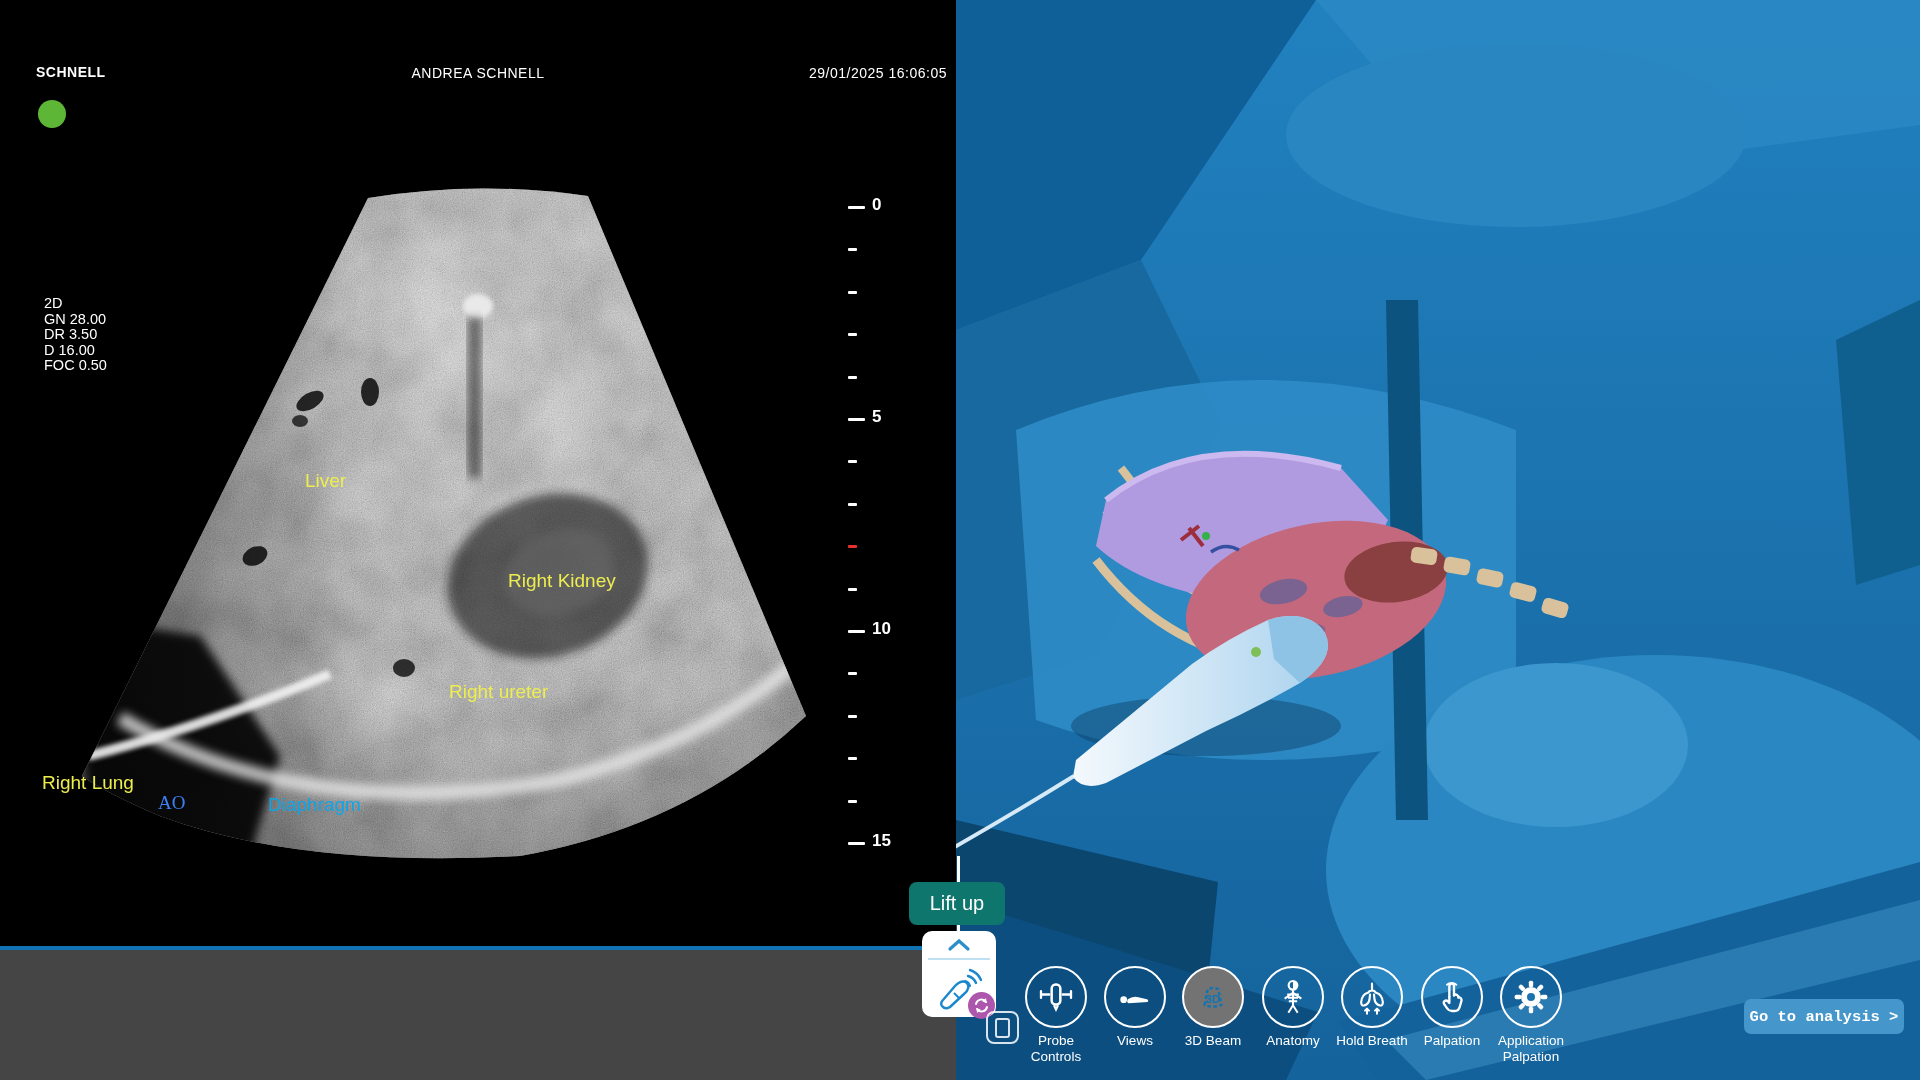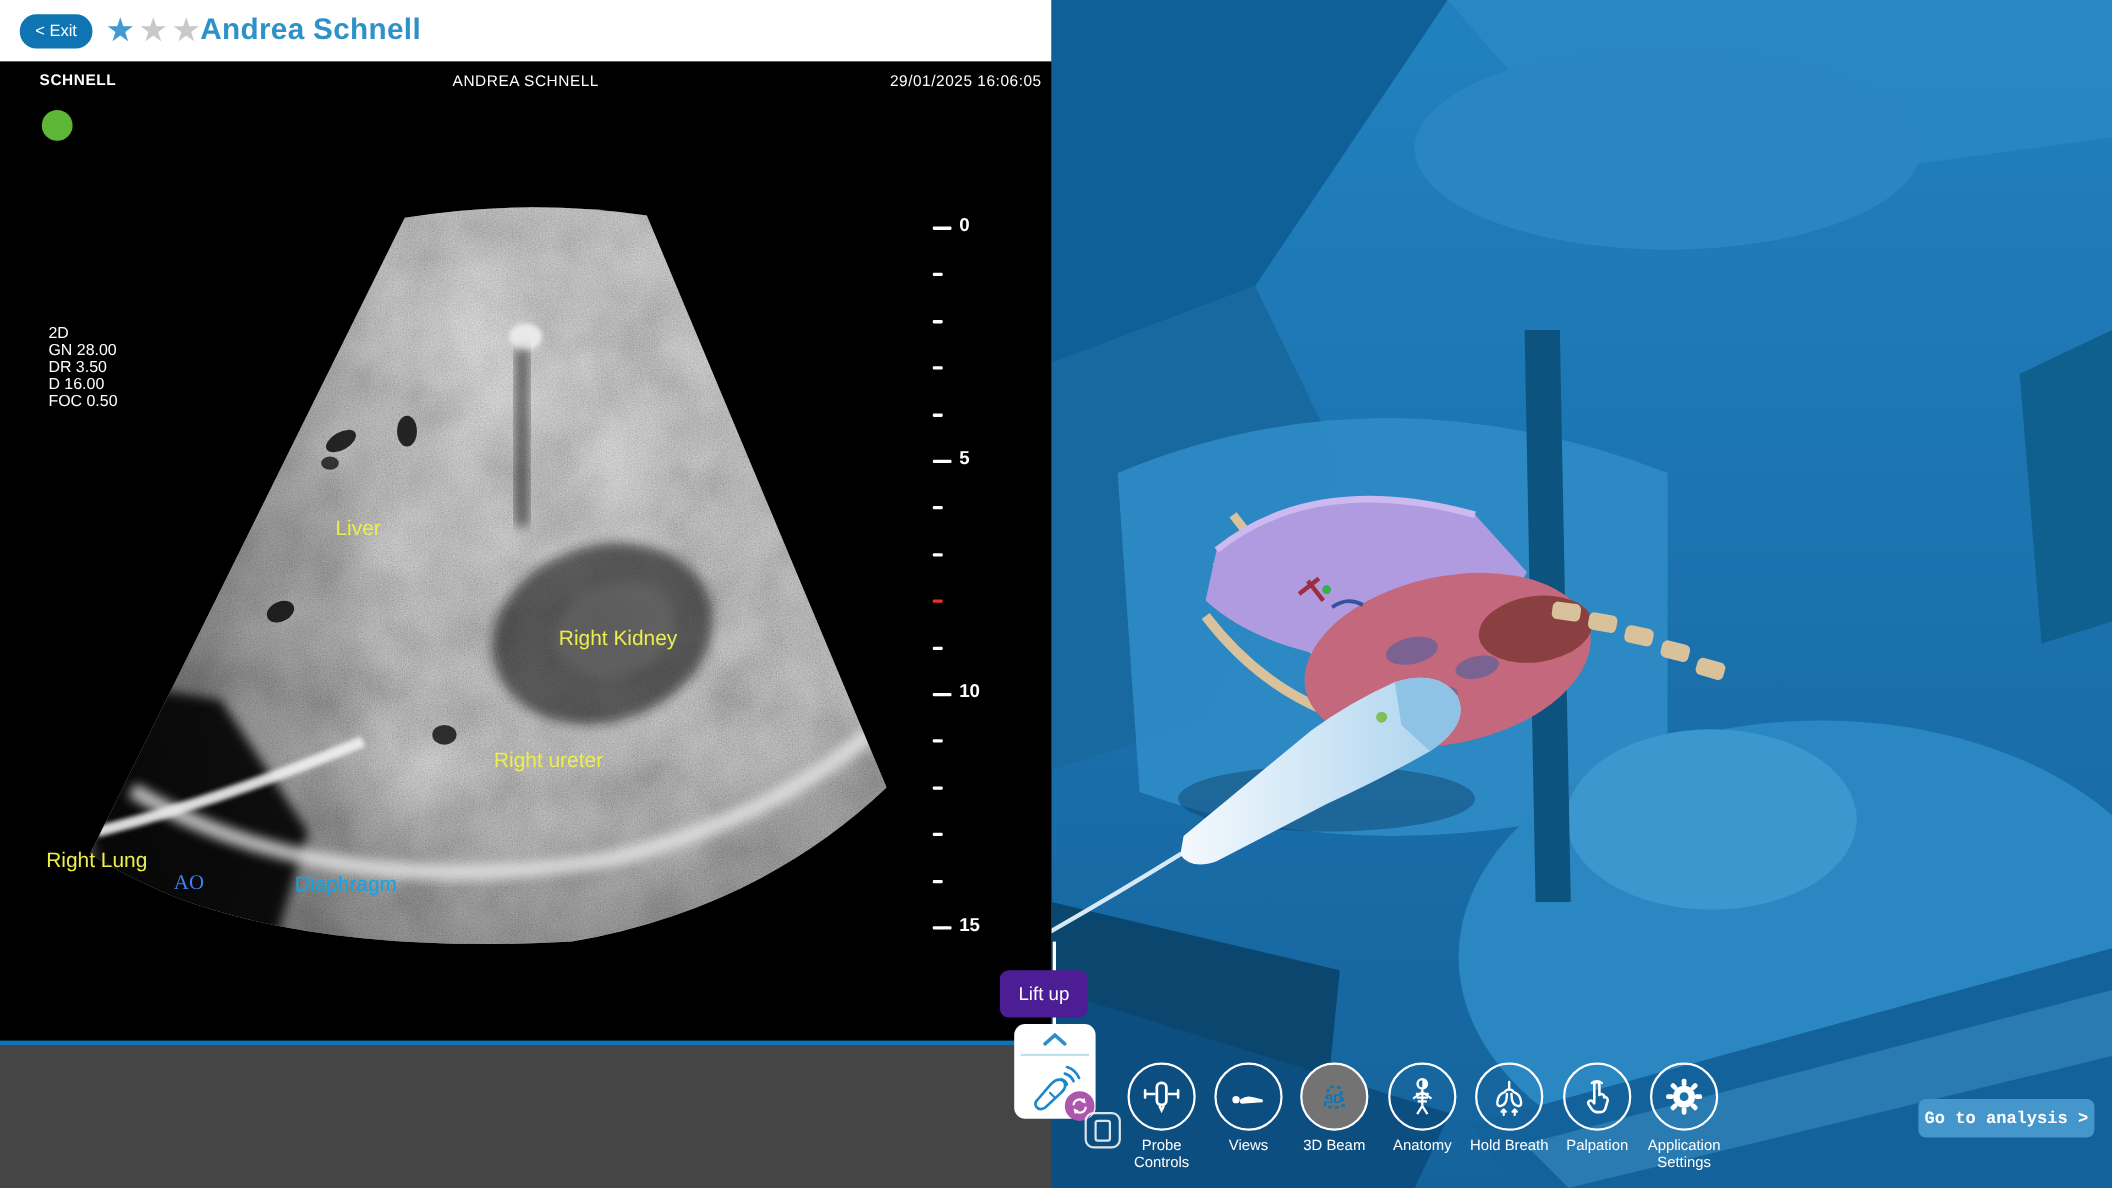--- a/index.html
+++ b/index.html
@@ -39,22 +39,22 @@
   .tick.focus { background:#e8312e; }
   .tick-label { position:absolute; left:872px; color:#fff; font-size:17px; font-weight:bold; transform:translateY(-55%); }
   
   #left-divider { position:absolute; left:0; top:946px; width:956px; height:4px; background:#1173b3; }
   #left-toolbar { position:absolute; left:0; top:950px; width:956px; height:130px; background:#454545; }
   
   #right-panel { position:absolute; left:956px; top:0; width:964px; height:1080px; background:#1c79b6; }
   #scene-svg { position:absolute; left:0; top:0; }
   #lift-connector { position:absolute; left:957px; top:856px; width:3px; height:80px; background:#fff; }
   #lift-up-btn {
-    position:absolute; left:909px; top:882px; width:80px; height:43px;
-    background:#4c1d95; border:none; border-radius:8px; color:#fff; font-size:17px;
+    position:absolute; left:909px; top:882px; width:96px; height:43px;
+    background:#0f766e; border:none; border-radius:8px; color:#fff; font-size:20px;
     font-family:inherit; cursor:pointer;
   }
   #probe-card {
     position:absolute; left:922px; top:931px; width:74px; height:86px;
     background:#fff; border-radius:10px; cursor:pointer;
   }
   #probe-card .card-divider { position:absolute; left:6px; top:27px; width:62px; height:2px; background:#bfe0f2; }
   #refresh-badge {
     position:absolute; left:968px; top:992px; width:27px; height:27px; border-radius:50%;
     background:#ad56ad; display:flex; align-items:center; justify-content:center; cursor:pointer;
@@ -76,25 +76,20 @@
     position:absolute; left:1744px; top:999px; width:160px; height:35px;
     background:#4596cb; border:none; border-radius:7px; color:#fff;
     font-size:15.5px; font-weight:bold; font-family:Liberation Mono, monospace; cursor:pointer;
   }
 </style>
 </head>
 <body>
 
 <div id="left-panel">
 
-  <div id="top-bar">
-    <button id="exit-btn">&lt; Exit</button>
-    <div id="stars"><span class="star filled">★</span><span class="star">★</span><span class="star">★</span></div>
-    <div id="page-title">Andrea Schnell</div>
-  </div>
 
   <div id="us-area">
 
     
     <svg width="956" height="890" viewBox="0 0 956 890">
       <defs>
         <filter id="speckle" x="0" y="0" width="100%" height="100%">
           <feTurbulence type="fractalNoise" baseFrequency="0.9" numOctaves="2" seed="7" stitchTiles="stitch"></feTurbulence>
           <feColorMatrix type="saturate" values="0"></feColorMatrix>
           <feComponentTransfer>
@@ -384,16 +379,16 @@
           <rect x="17.8" y="10.7" width="4" height="2.6" rx="1"></rect>
           <rect x="10.7" y="2.2" width="2.6" height="4" rx="1" transform="rotate(45 12 12)"></rect>
           <rect x="10.7" y="17.8" width="2.6" height="4" rx="1" transform="rotate(45 12 12)"></rect>
           <rect x="2.2" y="10.7" width="4" height="2.6" rx="1" transform="rotate(45 12 12)"></rect>
           <rect x="17.8" y="10.7" width="4" height="2.6" rx="1" transform="rotate(45 12 12)"></rect>
         </g>
       </g>
       <circle cx="12" cy="12" r="2.4" fill="#1a72ae"></circle>
     </svg>
   </div>
-  <div class="tool-label">Application Settings</div>
+  <div class="tool-label">Application Palpation</div>
 </div>
 
 <button id="analysis-btn">Go to analysis &gt;</button>
 
 </body></html>

